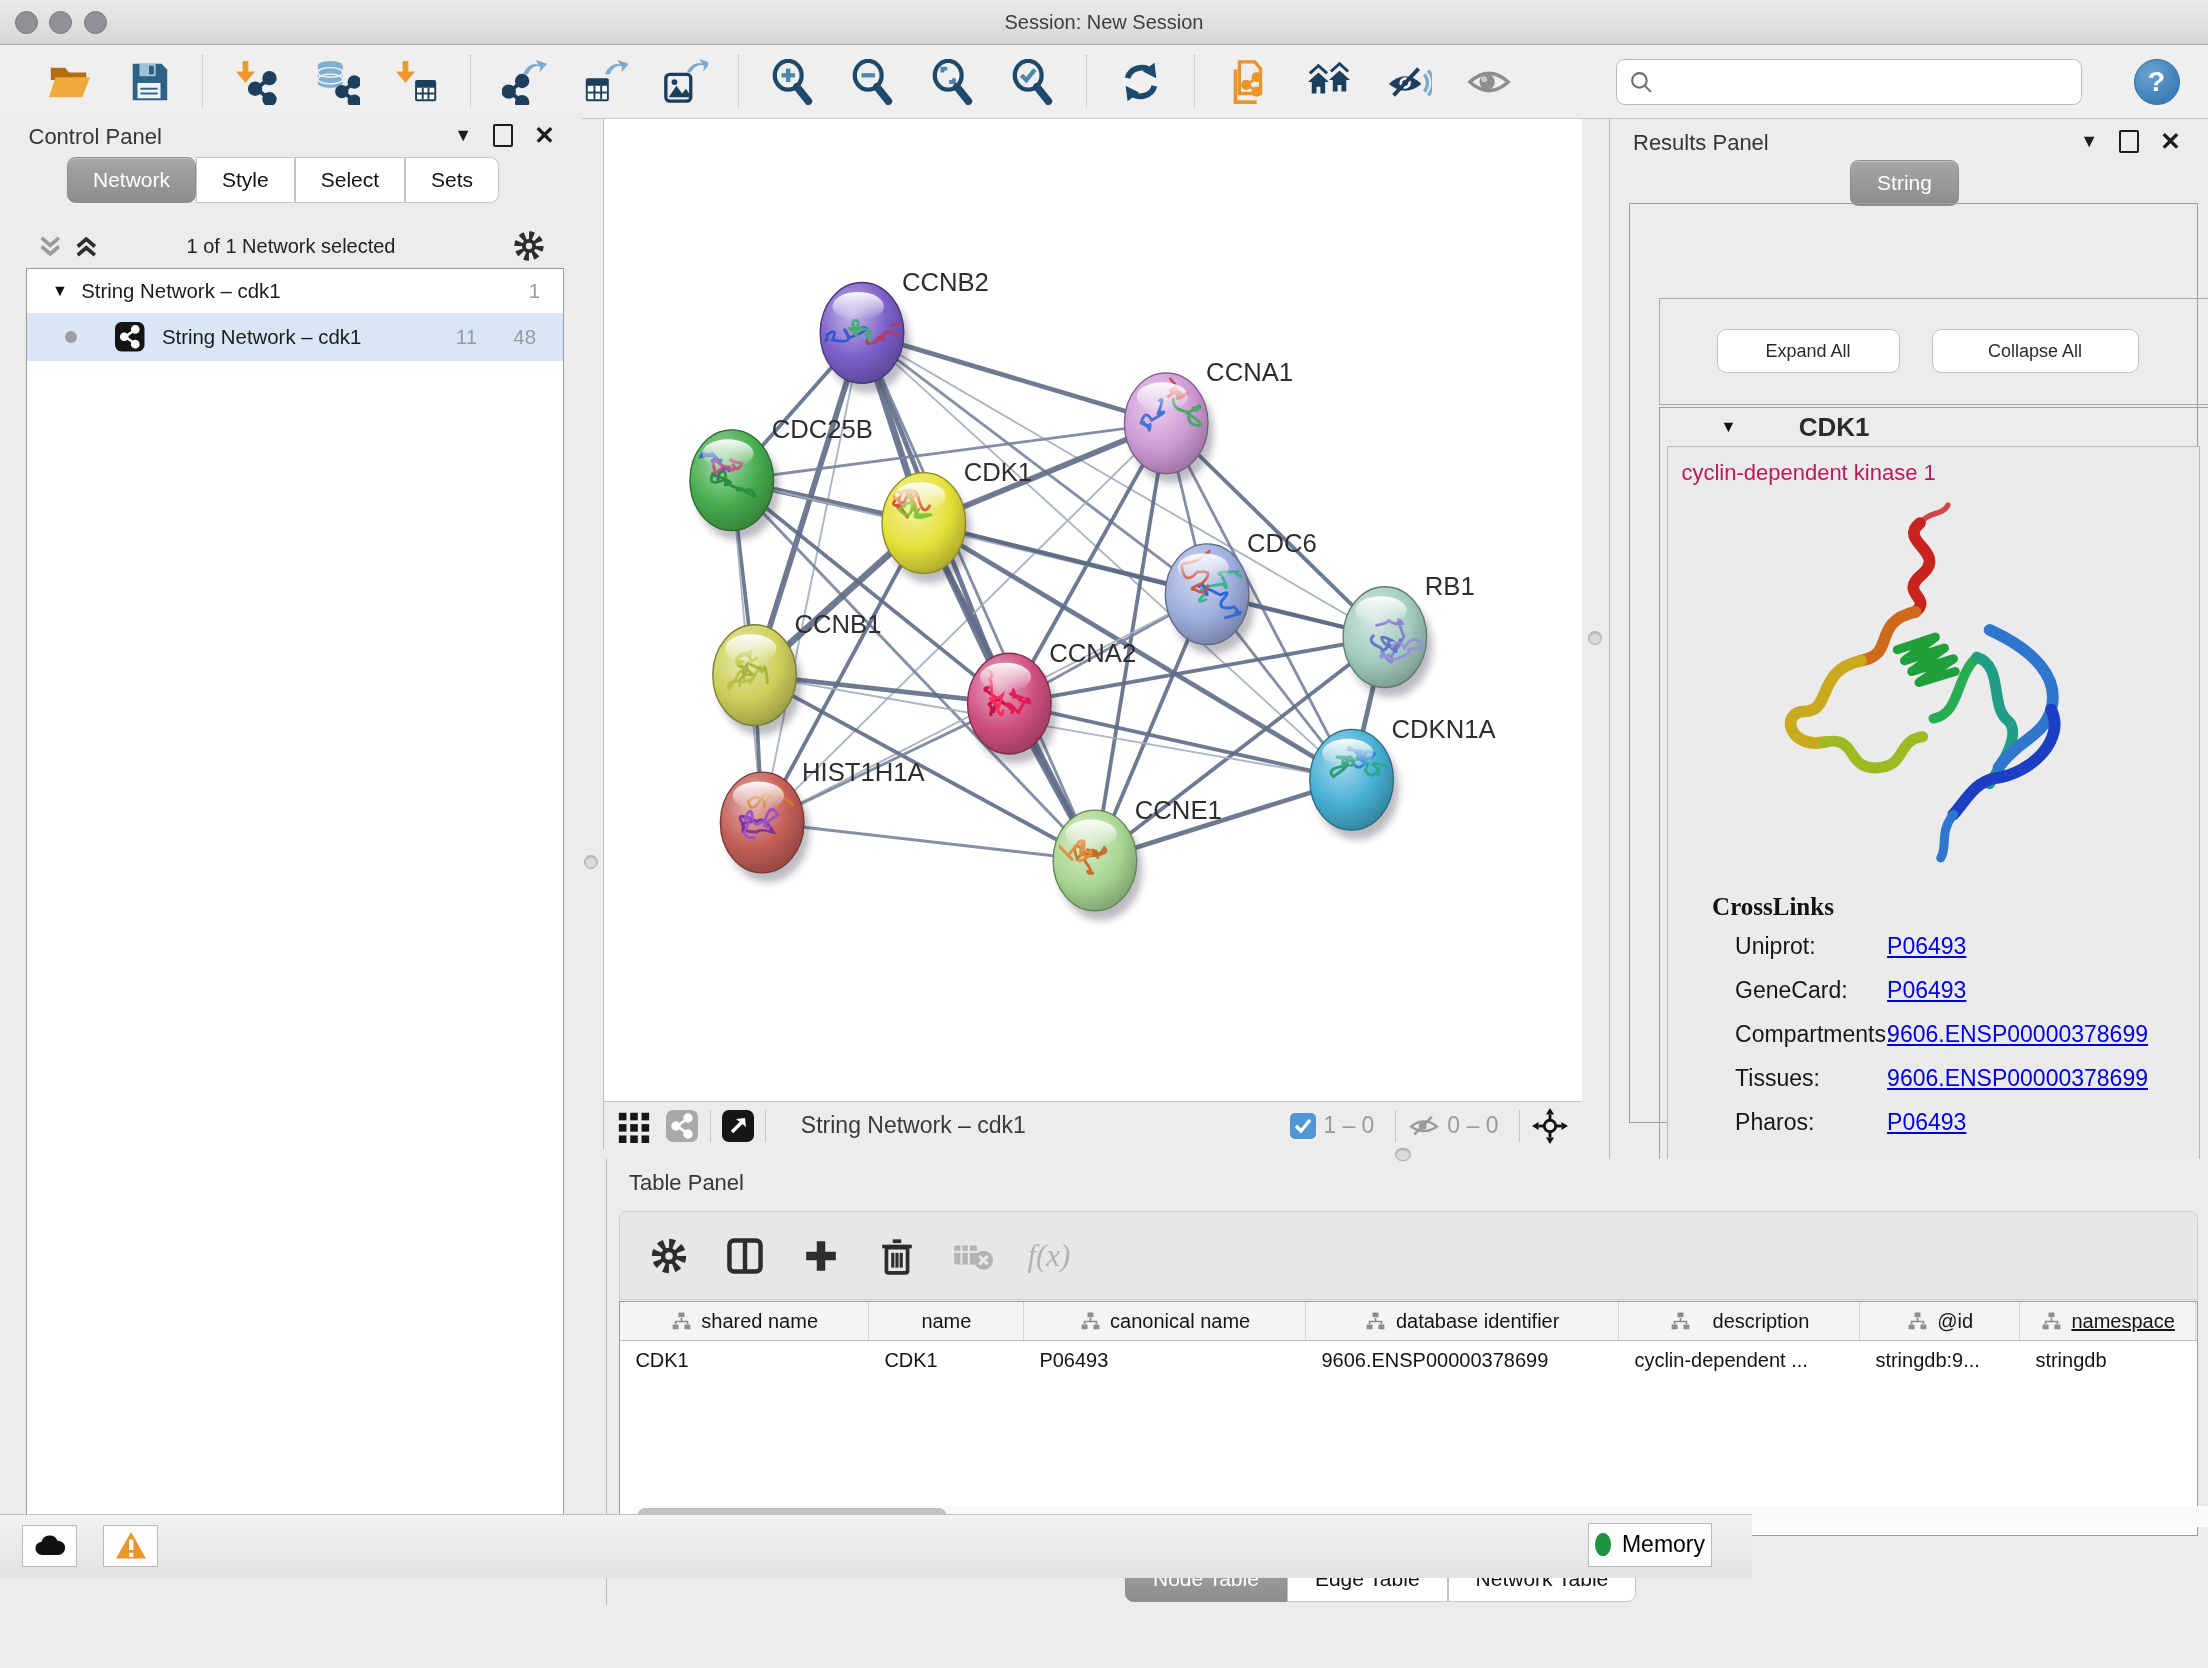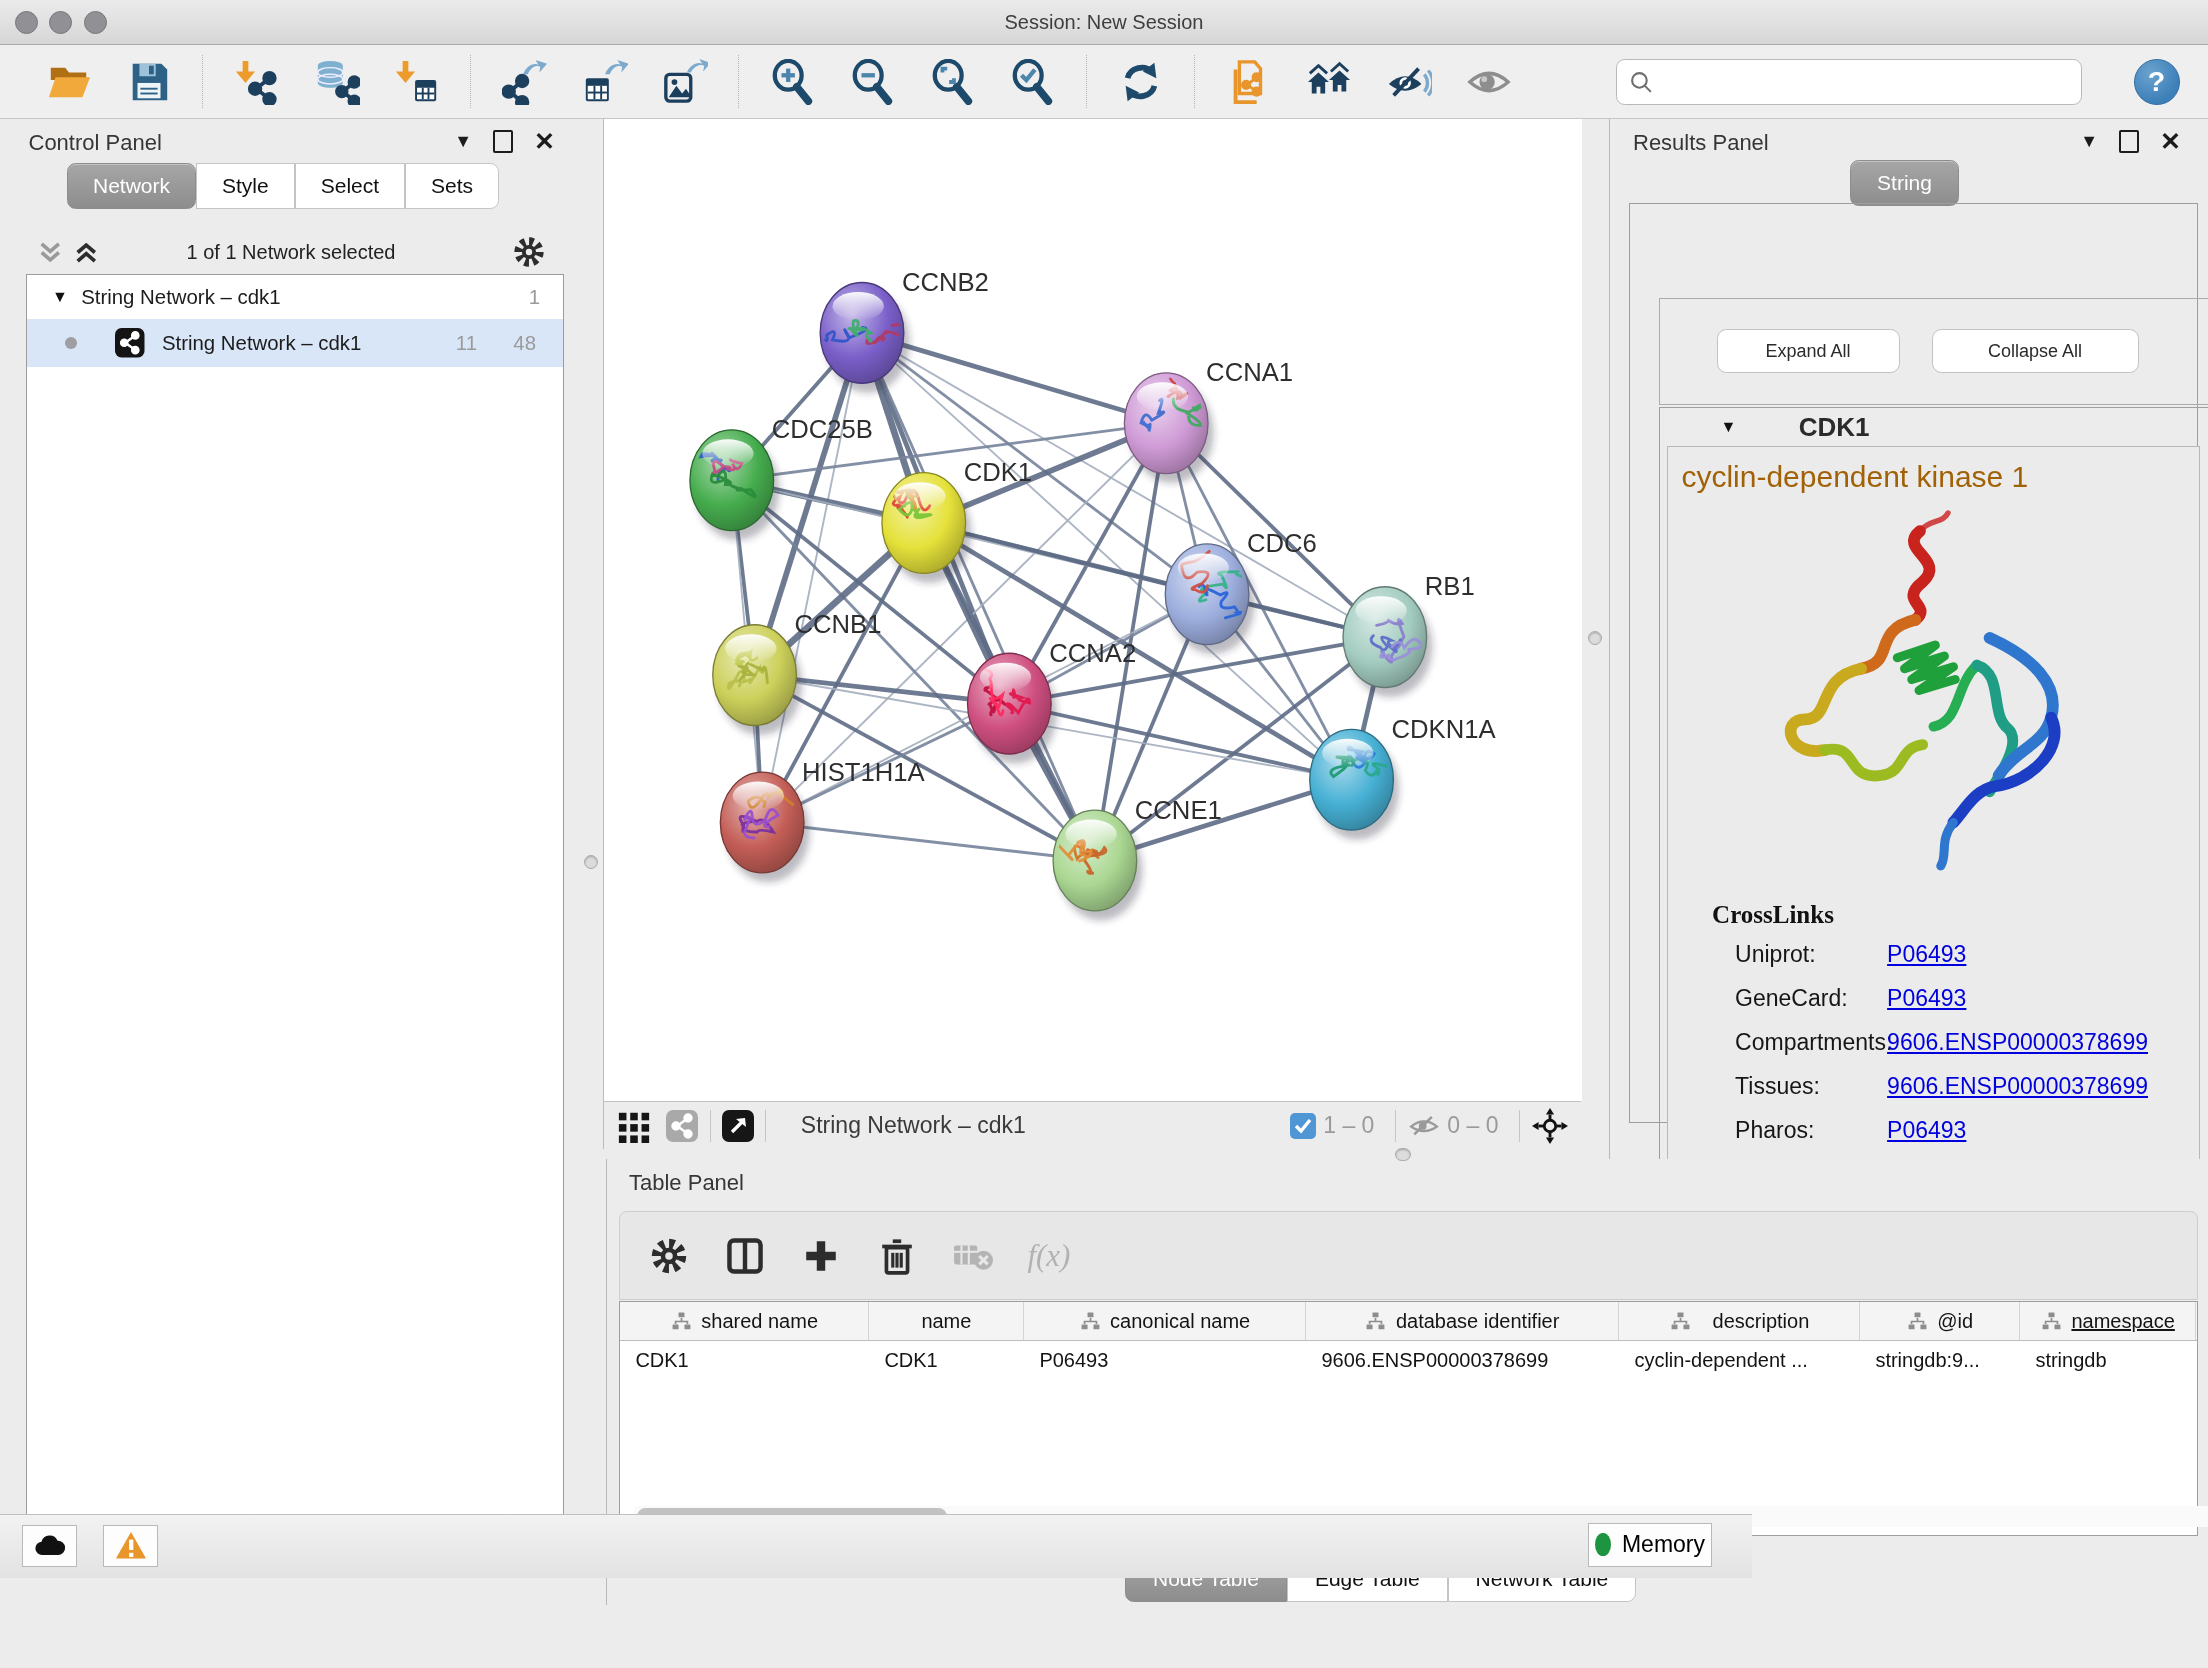--- a/index.html
+++ b/index.html
@@ -34,21 +34,21 @@
   .wb-caret{font-size:18px;color:#1c1c1c;cursor:pointer}
   .wb-float{width:16px;height:19px;border:2.9px solid #1c1c1c;border-radius:1.9px;cursor:pointer}
   .wb-close{font-size:25px;font-weight:700;color:#1c1c1c;cursor:pointer;line-height:19px}
 
   .tab{display:flex;align-items:center;justify-content:center;font-size:21px;cursor:pointer;
        background:#fff;border:1px solid #c4c4c4;color:#111}
   .tab.sel{background:linear-gradient(#a6a6a6,#8d8d8d);color:#fff;border-color:#8d8d8d;
            border-radius:8.6px;box-shadow:inset 0 1px 0 rgba(255,255,255,.35)}
 
   
-  .cpanel{left:0;top:119px;width:582px;height:1487px;background:#ececec}
+  .cpanel{left:0;top:113px;width:582px;height:1487px;background:#ececec}
   .cp-tabs{position:absolute;left:67px;top:44px;display:flex}
   .cp-tabs .tab{height:44px;padding:0 25px}
   .cp-tabs .tab:first-child{border-radius:8.6px}
   .cp-tabs .tab:last-child{border-radius:0 8.6px 8.6px 0}
   .cp-sub{position:absolute;left:0;top:110px;width:582px;height:46px;display:flex;align-items:center}
   .cp-sub .status{position:absolute;left:0;width:582px;text-align:center;font-size:20px;color:#222}
   .listbox{position:absolute;left:26px;top:155px;width:538px;height:1296px;background:#fff;border:1.9px solid #9c9c9c;box-sizing:border-box}
   .trow{position:relative;height:44px;display:flex;align-items:center;font-size:20.4px;color:#1c1c1c}
   .trow.sel{background:#d9e6f8}
   .caret{font-size:16px;color:#111;margin-right:13.3px}
@@ -67,21 +67,21 @@
   .rtab{position:absolute;left:240px;top:41px;width:107px;height:44px}
   .rbox{position:absolute;left:19px;top:84px;width:569px;height:920px;border:1.4px solid #9e9e9e;box-sizing:border-box}
   .rsec1{position:absolute;left:28.5px;top:94px;width:550px;height:107px;border:1px solid #ababab;box-sizing:border-box}
   .rbtn{position:absolute;height:42px;background:#fff;border:1px solid #c2c2c2;border-radius:9.5px;
         font-size:18px;display:flex;align-items:center;justify-content:center;cursor:pointer}
   .rsec2{position:absolute;left:28.5px;top:203px;width:550px;height:786px;border:1.4px solid #9e9e9e;box-sizing:border-box}
   .rs2head{position:absolute;left:0;top:0;width:100%;height:38px;display:flex;align-items:center}
   .rs2head .caret{margin-left:61px}
   .rs2head .pname{font-size:26px;font-weight:700;margin-left:49px}
   .rinner{position:absolute;left:7.6px;top:38px;width:533px;height:736px;background:#ebebeb;border:1px solid #b8b8b8;box-sizing:border-box}
-  .pdesc{font-size:30px;color:#a16207;margin:13.3px 0 0 13.3px}
+  .pdesc{font-size:22px;color:#be185d;margin:13.3px 0 0 13.3px}
   .xl-title{font-family:"Liberation Serif",serif;font-weight:700;font-size:25px;color:#111;margin:17px 0 3.8px 44px}
   .clrow{display:flex;font-family:Liberation Sans, sans-serif;font-size:23px;height:44px;align-items:center}
   .cllabel{margin-left:67px;width:152px;color:#161616}
   .cllink{color:#0000de;text-decoration:underline;cursor:pointer}
 
   
   .tpanel{left:606px;top:1159px;width:1804px;height:446px;background:#ececec;border-left:1px solid #b9b9b9;box-sizing:border-box}
   .ttoolbar{position:absolute;left:12.4px;top:52px;width:1579px;height:89px;background:#e7e7e7;
             border:1px solid #cdcdcd;border-radius:7.6px 7.6px 0 0;display:flex;align-items:center;gap:32px;
             padding-left:27px;box-sizing:border-box}

